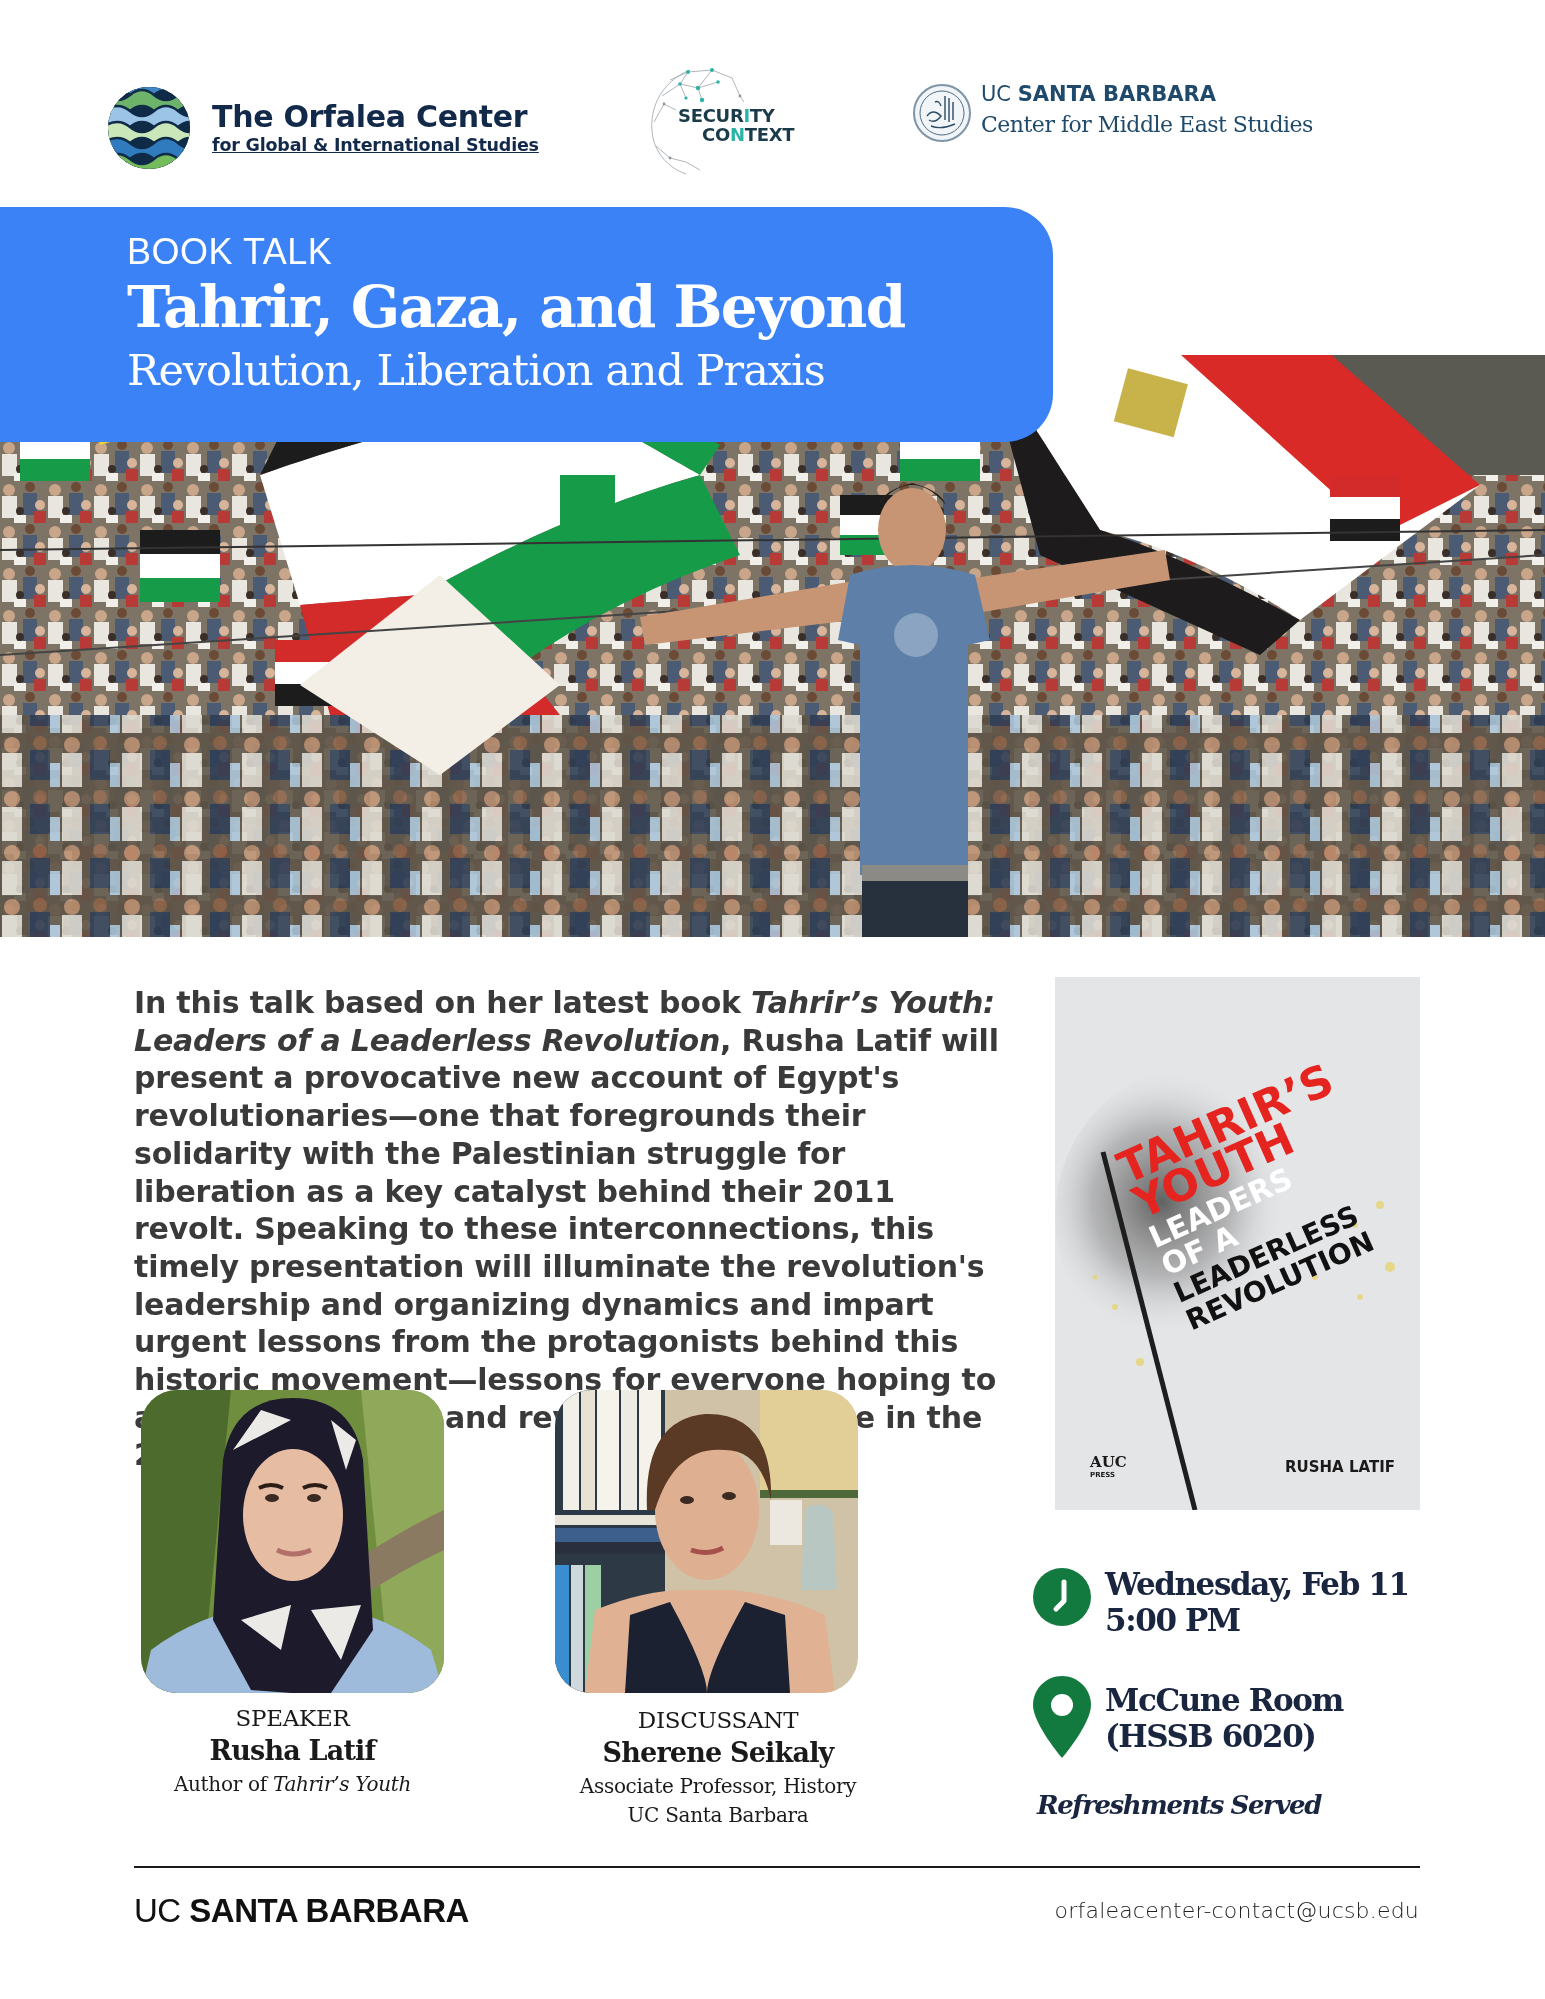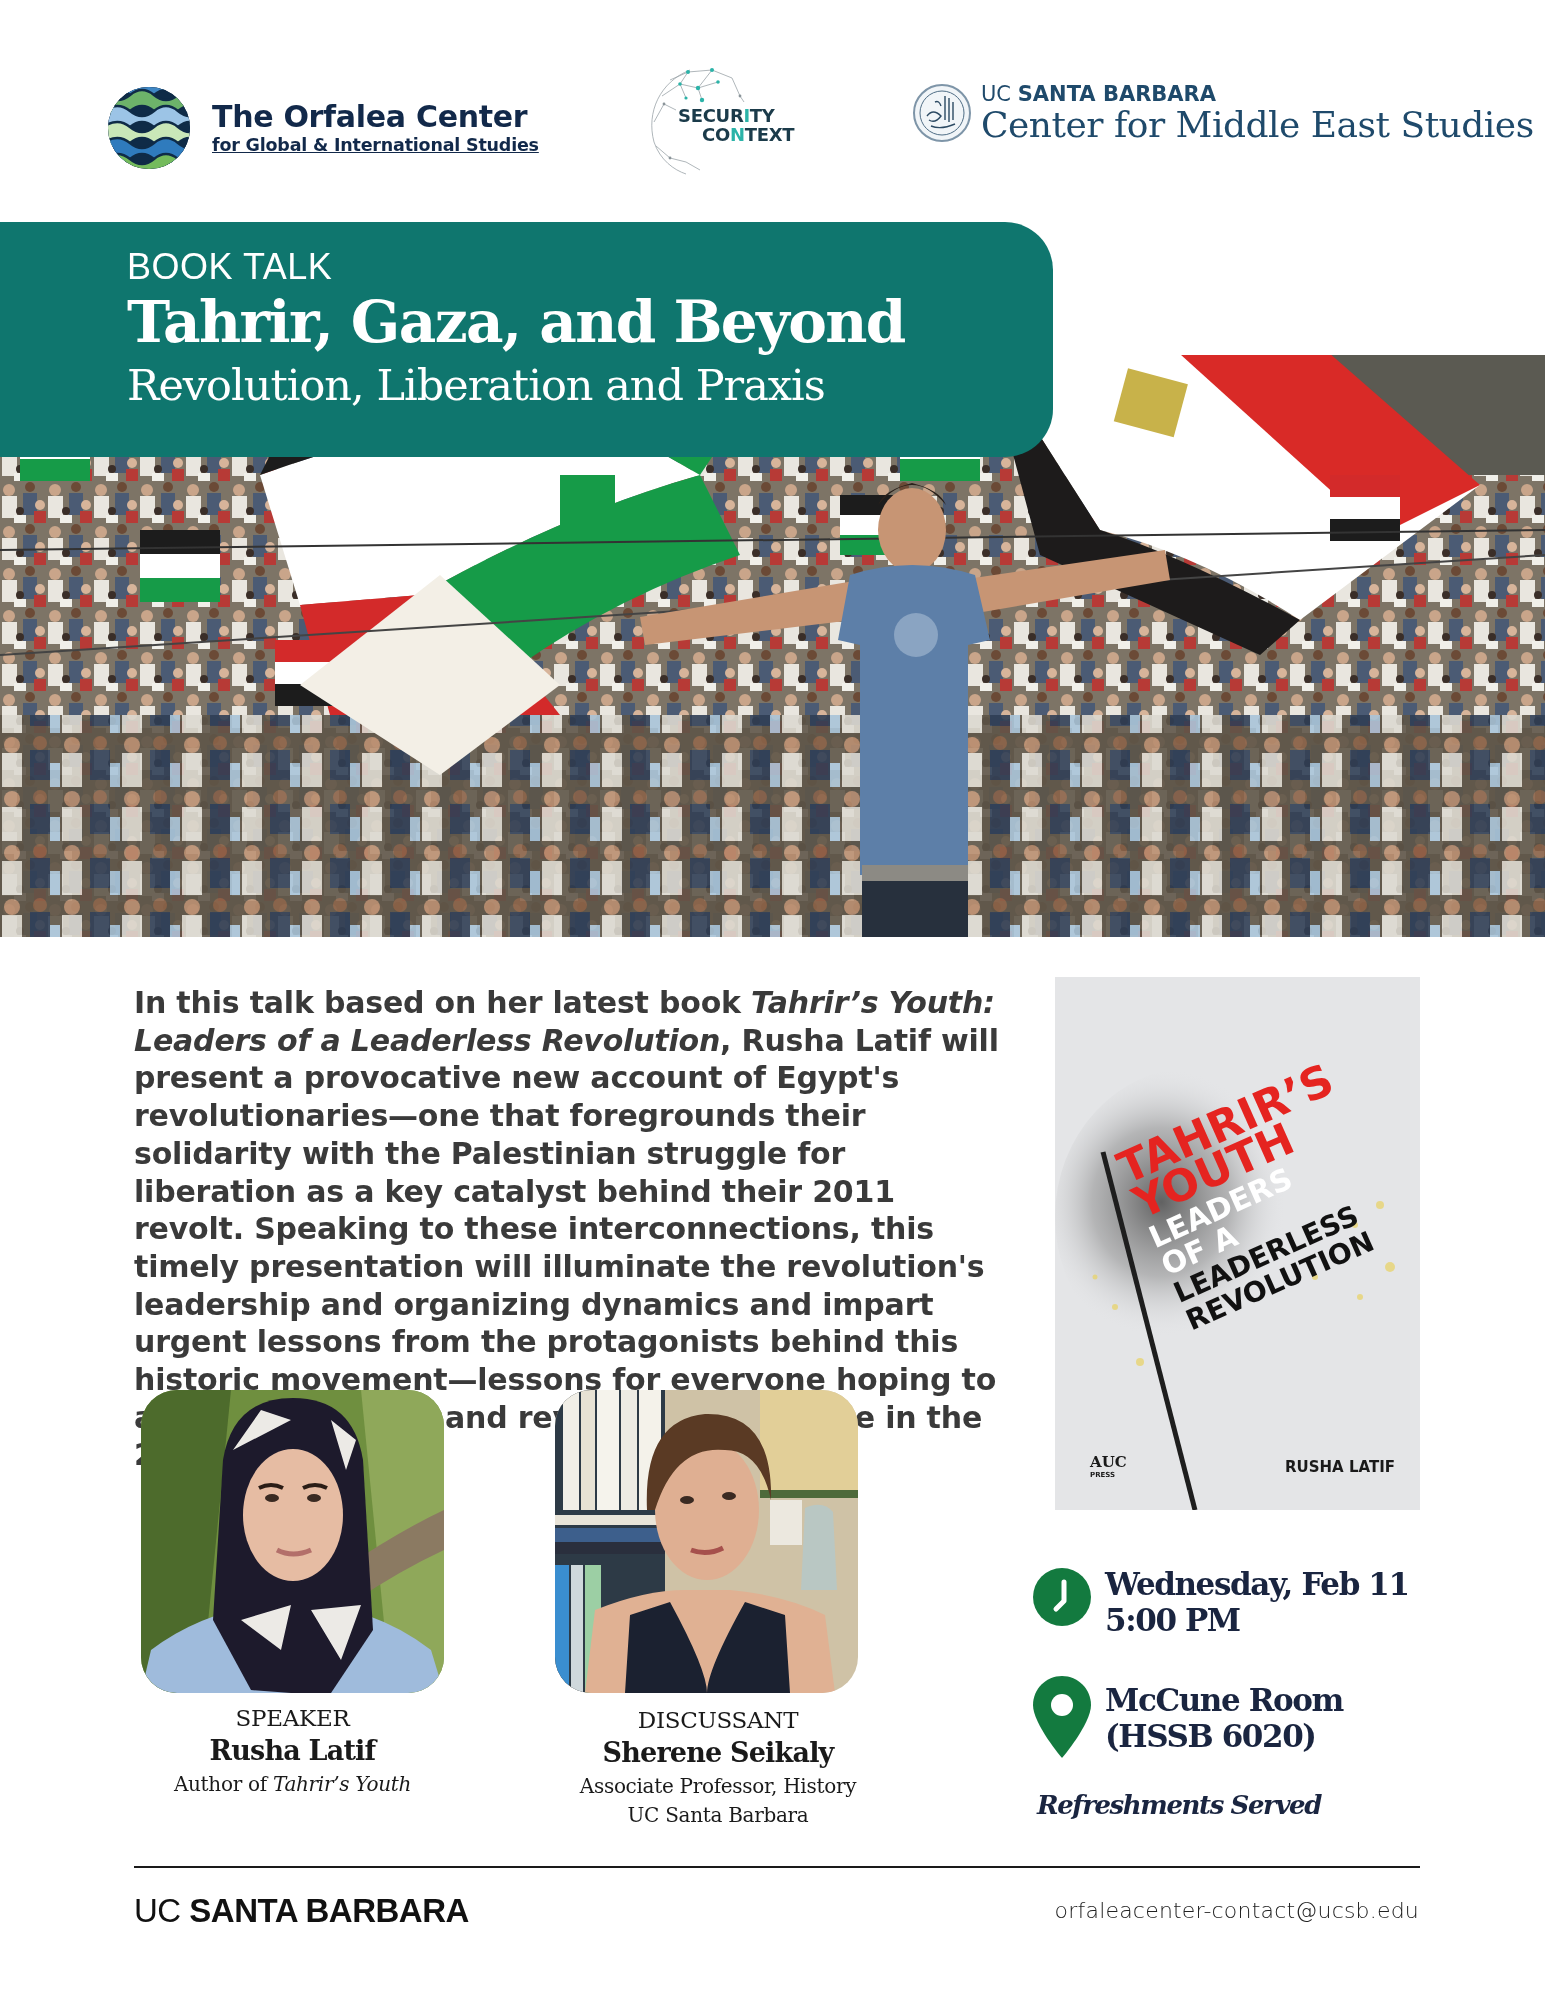--- a/index.html
+++ b/index.html
@@ -16,27 +16,27 @@
   .logo-security { position: absolute; left: 640px; top: 62px; width: 180px; height: 114px; }
   .security-words { position: absolute; left: 38px; top: 44px; font-family: "DejaVu Sans", sans-serif; font-weight: bold; font-size: 18px; line-height: 19px; color: #1b3b4a; letter-spacing: -0.3px; }
   .security-words .l2 { padding-left: 24px; }
   .security-words .teal { color: #2bb3a8; }
 
   .logo-cmes { position: absolute; left: 913px; top: 82px; display: flex; align-items: center; }
   .cmes-seal { width: 58px; height: 58px; border-radius: 50%; border: 2px solid #7e95a8; background: #f1f5f8; position: relative; }
   .cmes-text { margin-left: 10px; color: #1f4a6b; }
   .cmes-top { font-family: "DejaVu Sans", sans-serif; font-size: 21px; line-height: 24px; }
   .cmes-top b { font-weight: bold; }
-  .cmes-main { font-family: "DejaVu Serif", serif; font-size: 36px; line-height: 38px; letter-spacing: -0.5px; }
+  .cmes-main { font-family: "DejaVu Serif", serif; font-size: 22px; line-height: 38px; letter-spacing: -0.5px; }
 
   
   .hero-photo { position: absolute; left: 0; top: 355px; width: 1545px; height: 582px; overflow: hidden; background: #6d6a60; }
   .hero-photo svg { display: block; }
 
-  .title-banner { position: absolute; left: 0; top: 207px; width: 1053px; height: 235px; background: #0f766e; border-radius: 0 48px 48px 0; padding: 25px 0 0 127px; color: #ffffff; margin-top: 15px; }
+  .title-banner { position: absolute; left: 0; top: 207px; width: 1053px; height: 235px; background: #3b82f6; border-radius: 0 48px 48px 0; padding: 25px 0 0 127px; color: #ffffff; }
   .banner-kicker { font-family: "Liberation Sans", sans-serif; font-size: 36px; line-height: 40px; letter-spacing: 0.5px; font-weight: normal; }
   .banner-title { font-family: "DejaVu Serif", serif; font-weight: bold; font-size: 58px; line-height: 70px; letter-spacing: -1.6px; margin-top: 0px; }
   .banner-subtitle { font-family: "DejaVu Serif", serif; font-size: 43px; line-height: 56px; letter-spacing: -1px; }
 
   
   .description { position: absolute; left: 134px; top: 984px; width: 880px; font-family: "DejaVu Sans", sans-serif; font-size: 30px; line-height: 37.7px; color: #3a3a3a; font-weight: 700; letter-spacing: -0.2px; }
   .description i { font-style: italic; }
 
   
   .book-cover { position: absolute; left: 1055px; top: 977px; width: 365px; height: 533px; background: #e6e7e9; overflow: hidden; }

